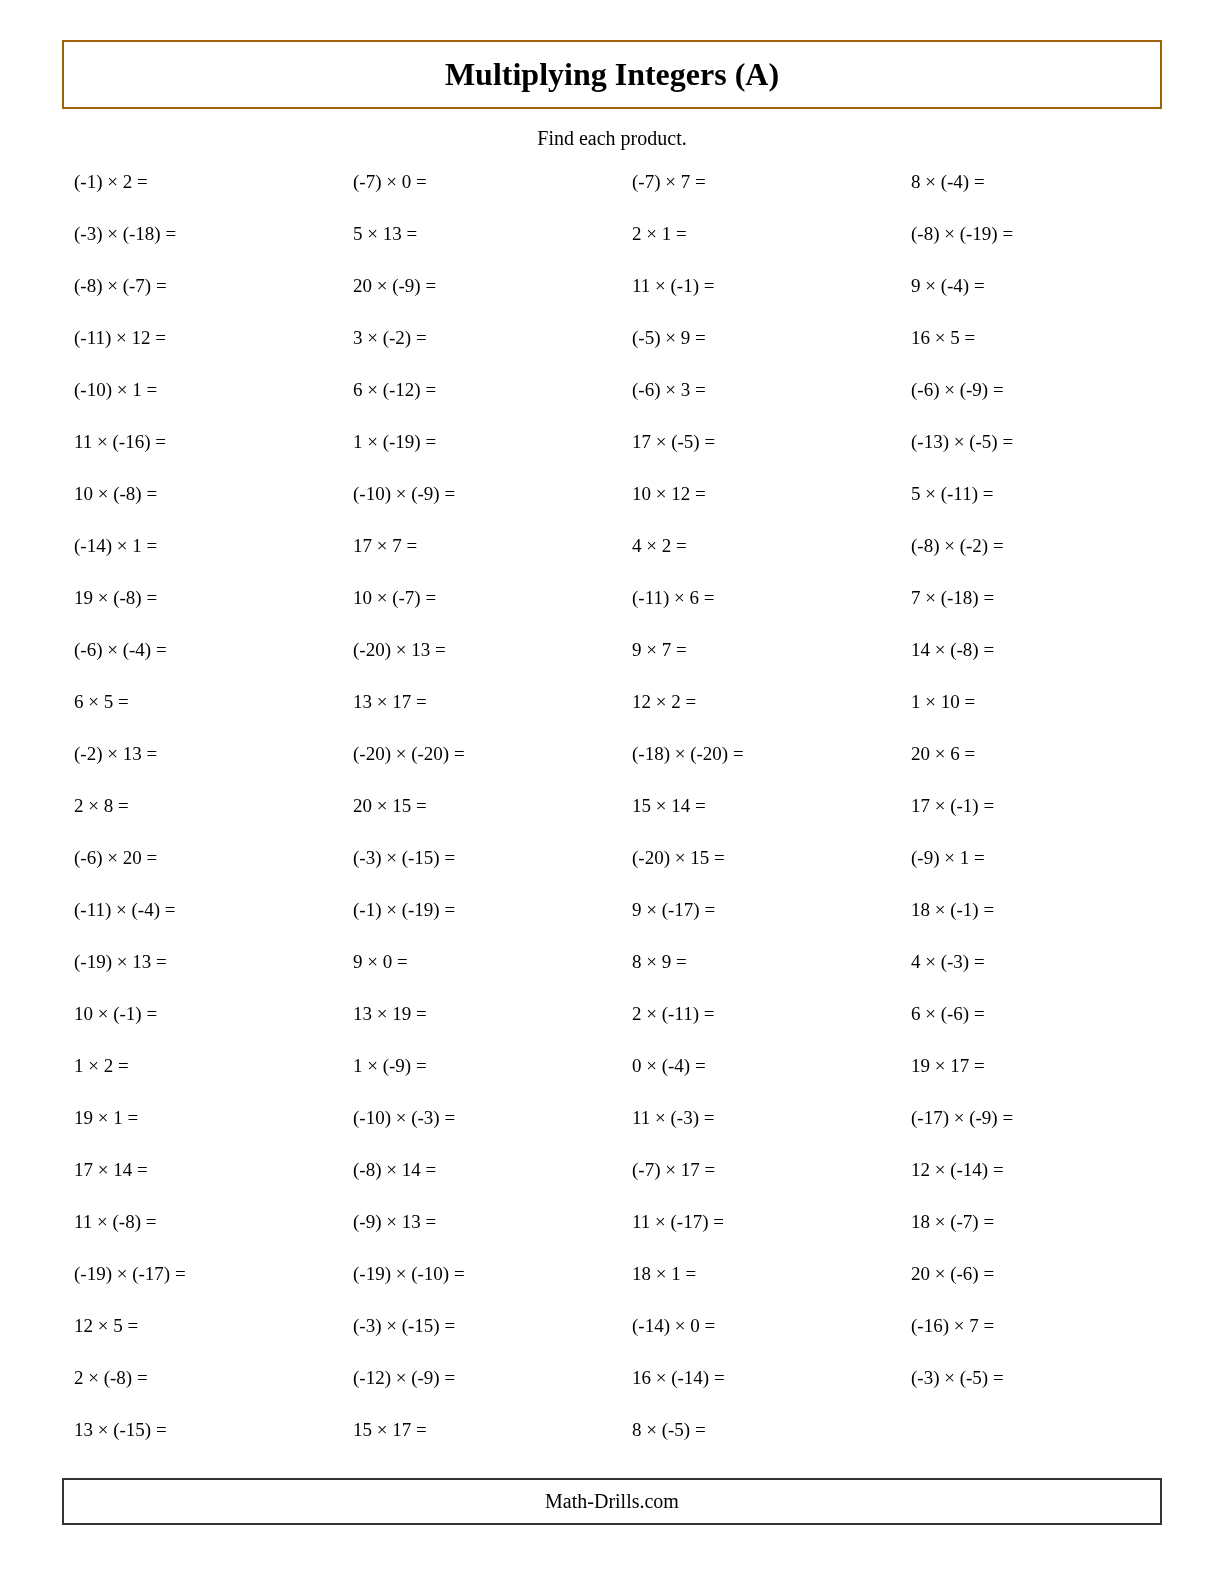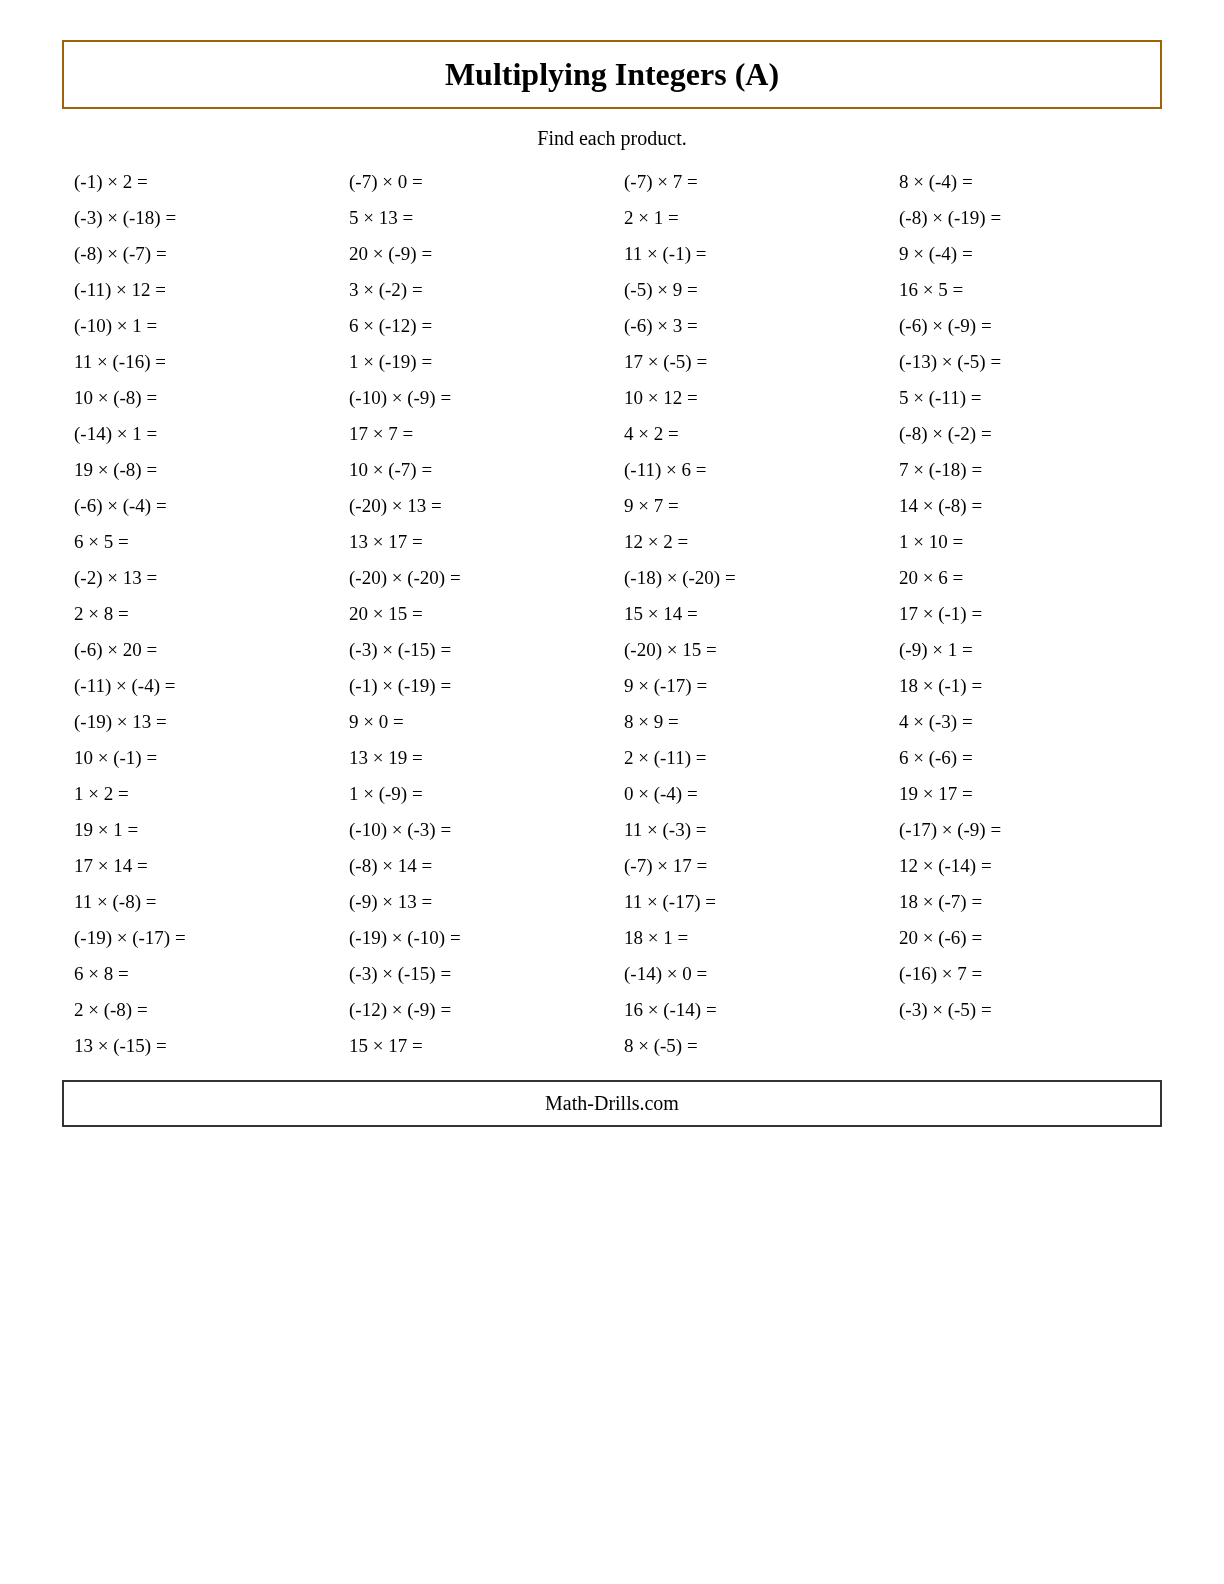--- a/index.html
+++ b/index.html
@@ -30,34 +30,34 @@
     }
     .subtitle {
       text-align: center;
       font-size: 20px;
       margin-bottom: 14px;
       font-family: "Times New Roman", Times, serif;
     }
     .problems-grid {
       display: grid;
       grid-template-columns: repeat(4, 1fr);
-      gap: 0;
+      gap: 16px;
       width: 100%;
     }
     .problem {
       font-size: 19px;
       padding: 7px 8px 7px 12px;
       font-family: "Times New Roman", Times, serif;
       white-space: nowrap;
     }
     .footer-box {
       border: 2px solid #333;
       text-align: center;
       padding: 10px 20px;
-      margin-top: 16px;
+      margin-top: 30px;
       font-size: 20px;
       font-family: "Times New Roman", Times, serif;
     }
   </style>
 </head>
 <body>
 
 <div class="page">
   <div class="title-box">
     <h1>Multiplying Integers (A)</h1>
@@ -145,21 +145,21 @@
       <div class="problem">(-7) × 17 =</div>
       <div class="problem">12 × (-14) =</div>
       <div class="problem">11 × (-8) =</div>
       <div class="problem">(-9) × 13 =</div>
       <div class="problem">11 × (-17) =</div>
       <div class="problem">18 × (-7) =</div>
       <div class="problem">(-19) × (-17) =</div>
       <div class="problem">(-19) × (-10) =</div>
       <div class="problem">18 × 1 =</div>
       <div class="problem">20 × (-6) =</div>
-      <div class="problem">6 × 8 =</div>
+      <div class="problem">12 × 5 =</div>
       <div class="problem">(-3) × (-15) =</div>
       <div class="problem">(-14) × 0 =</div>
       <div class="problem">(-16) × 7 =</div>
       <div class="problem">2 × (-8) =</div>
       <div class="problem">(-12) × (-9) =</div>
       <div class="problem">16 × (-14) =</div>
       <div class="problem">(-3) × (-5) =</div>
       <div class="problem">13 × (-15) =</div>
       <div class="problem">15 × 17 =</div>
       <div class="problem">8 × (-5) =</div>

